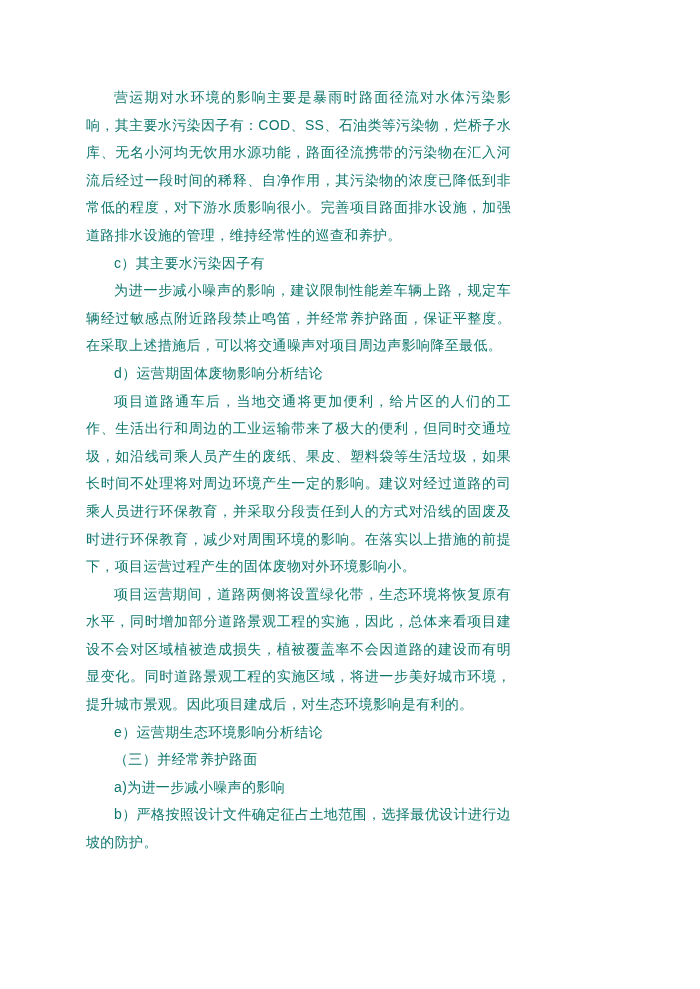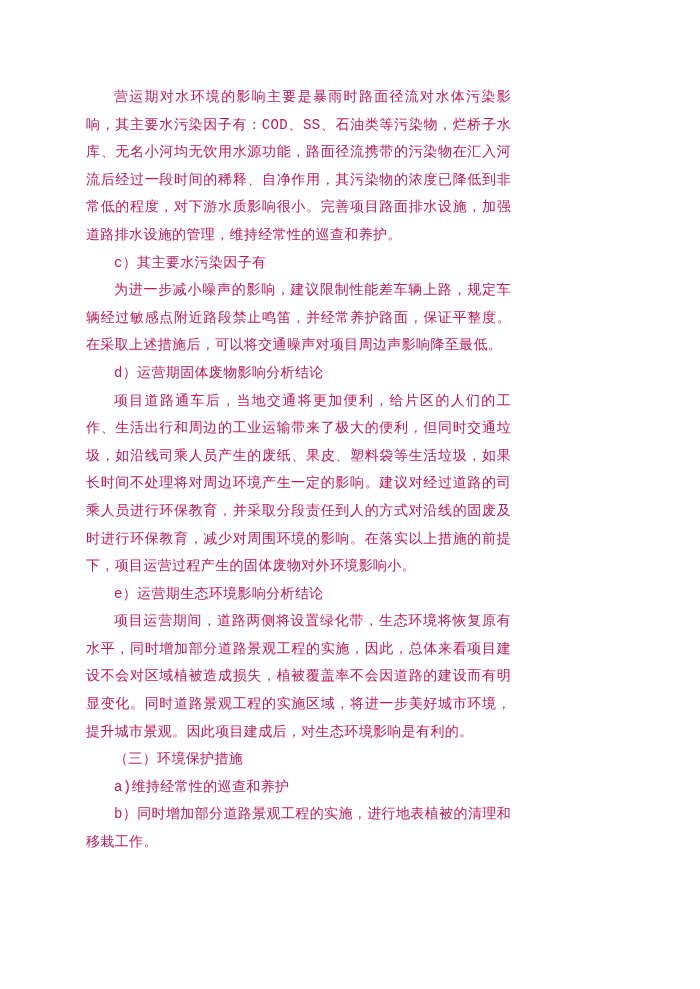--- a/index.html
+++ b/index.html
@@ -11,42 +11,42 @@
     width: 700px;
     height: 989px;
     overflow: hidden;
   }
   .page {
     box-sizing: border-box;
     width: 596px;
     height: 989px;
     background: #ffffff;
     padding: 84px 85px 0 86px;
-    font-family: Liberation Mono, monospace;
+    font-family: Liberation Sans, sans-serif;
     font-size: 14px;
     letter-spacing: 0.35px;
     line-height: 27.6px;
-    color: #be185d;
+    color: #0f766e;
   }
   .para {
     margin: 0;
     padding: 0;
     text-indent: 2em;
     text-align: justify;
     text-justify: inter-ideograph;
     word-break: break-all;
   }
 </style>
 </head>
 <body>
 
 <div class="page">
   <p class="para">营运期对水环境的影响主要是暴雨时路面径流对水体污染影响，其主要水污染因子有：COD、SS、石油类等污染物，烂桥子水库、无名小河均无饮用水源功能，路面径流携带的污染物在汇入河流后经过一段时间的稀释、自净作用，其污染物的浓度已降低到非常低的程度，对下游水质影响很小。完善项目路面排水设施，加强道路排水设施的管理，维持经常性的巡查和养护。</p>
   <p class="para">c）其主要水污染因子有</p>
   <p class="para">为进一步减小噪声的影响，建议限制性能差车辆上路，规定车辆经过敏感点附近路段禁止鸣笛，并经常养护路面，保证平整度。在采取上述措施后，可以将交通噪声对项目周边声影响降至最低。</p>
   <p class="para">d）运营期固体废物影响分析结论</p>
   <p class="para">项目道路通车后，当地交通将更加便利，给片区的人们的工作、生活出行和周边的工业运输带来了极大的便利，但同时交通垃圾，如沿线司乘人员产生的废纸、果皮、塑料袋等生活垃圾，如果长时间不处理将对周边环境产生一定的影响。建议对经过道路的司乘人员进行环保教育，并采取分段责任到人的方式对沿线的固废及时进行环保教育，减少对周围环境的影响。在落实以上措施的前提下，项目运营过程产生的固体废物对外环境影响小。</p>
+  <p class="para">项目运营期间，道路两侧将设置绿化带，生态环境将恢复原有水平，同时增加部分道路景观工程的实施，因此，总体来看项目建设不会对区域植被造成损失，植被覆盖率不会因道路的建设而有明显变化。同时道路景观工程的实施区域，将进一步美好城市环境，提升城市景观。因此项目建成后，对生态环境影响是有利的。</p>
   <p class="para">e）运营期生态环境影响分析结论</p>
-  <p class="para">项目运营期间，道路两侧将设置绿化带，生态环境将恢复原有水平，同时增加部分道路景观工程的实施，因此，总体来看项目建设不会对区域植被造成损失，植被覆盖率不会因道路的建设而有明显变化。同时道路景观工程的实施区域，将进一步美好城市环境，提升城市景观。因此项目建成后，对生态环境影响是有利的。</p>
-  <p class="para">（三）环境保护措施</p>
-  <p class="para">a)维持经常性的巡查和养护</p>
-  <p class="para">b）同时增加部分道路景观工程的实施，进行地表植被的清理和移栽工作。</p>
+  <p class="para">（三）并经常养护路面</p>
+  <p class="para">a)为进一步减小噪声的影响</p>
+  <p class="para">b）严格按照设计文件确定征占土地范围，选择最优设计进行边坡的防护。</p>
 </div>
 
 </body></html>

